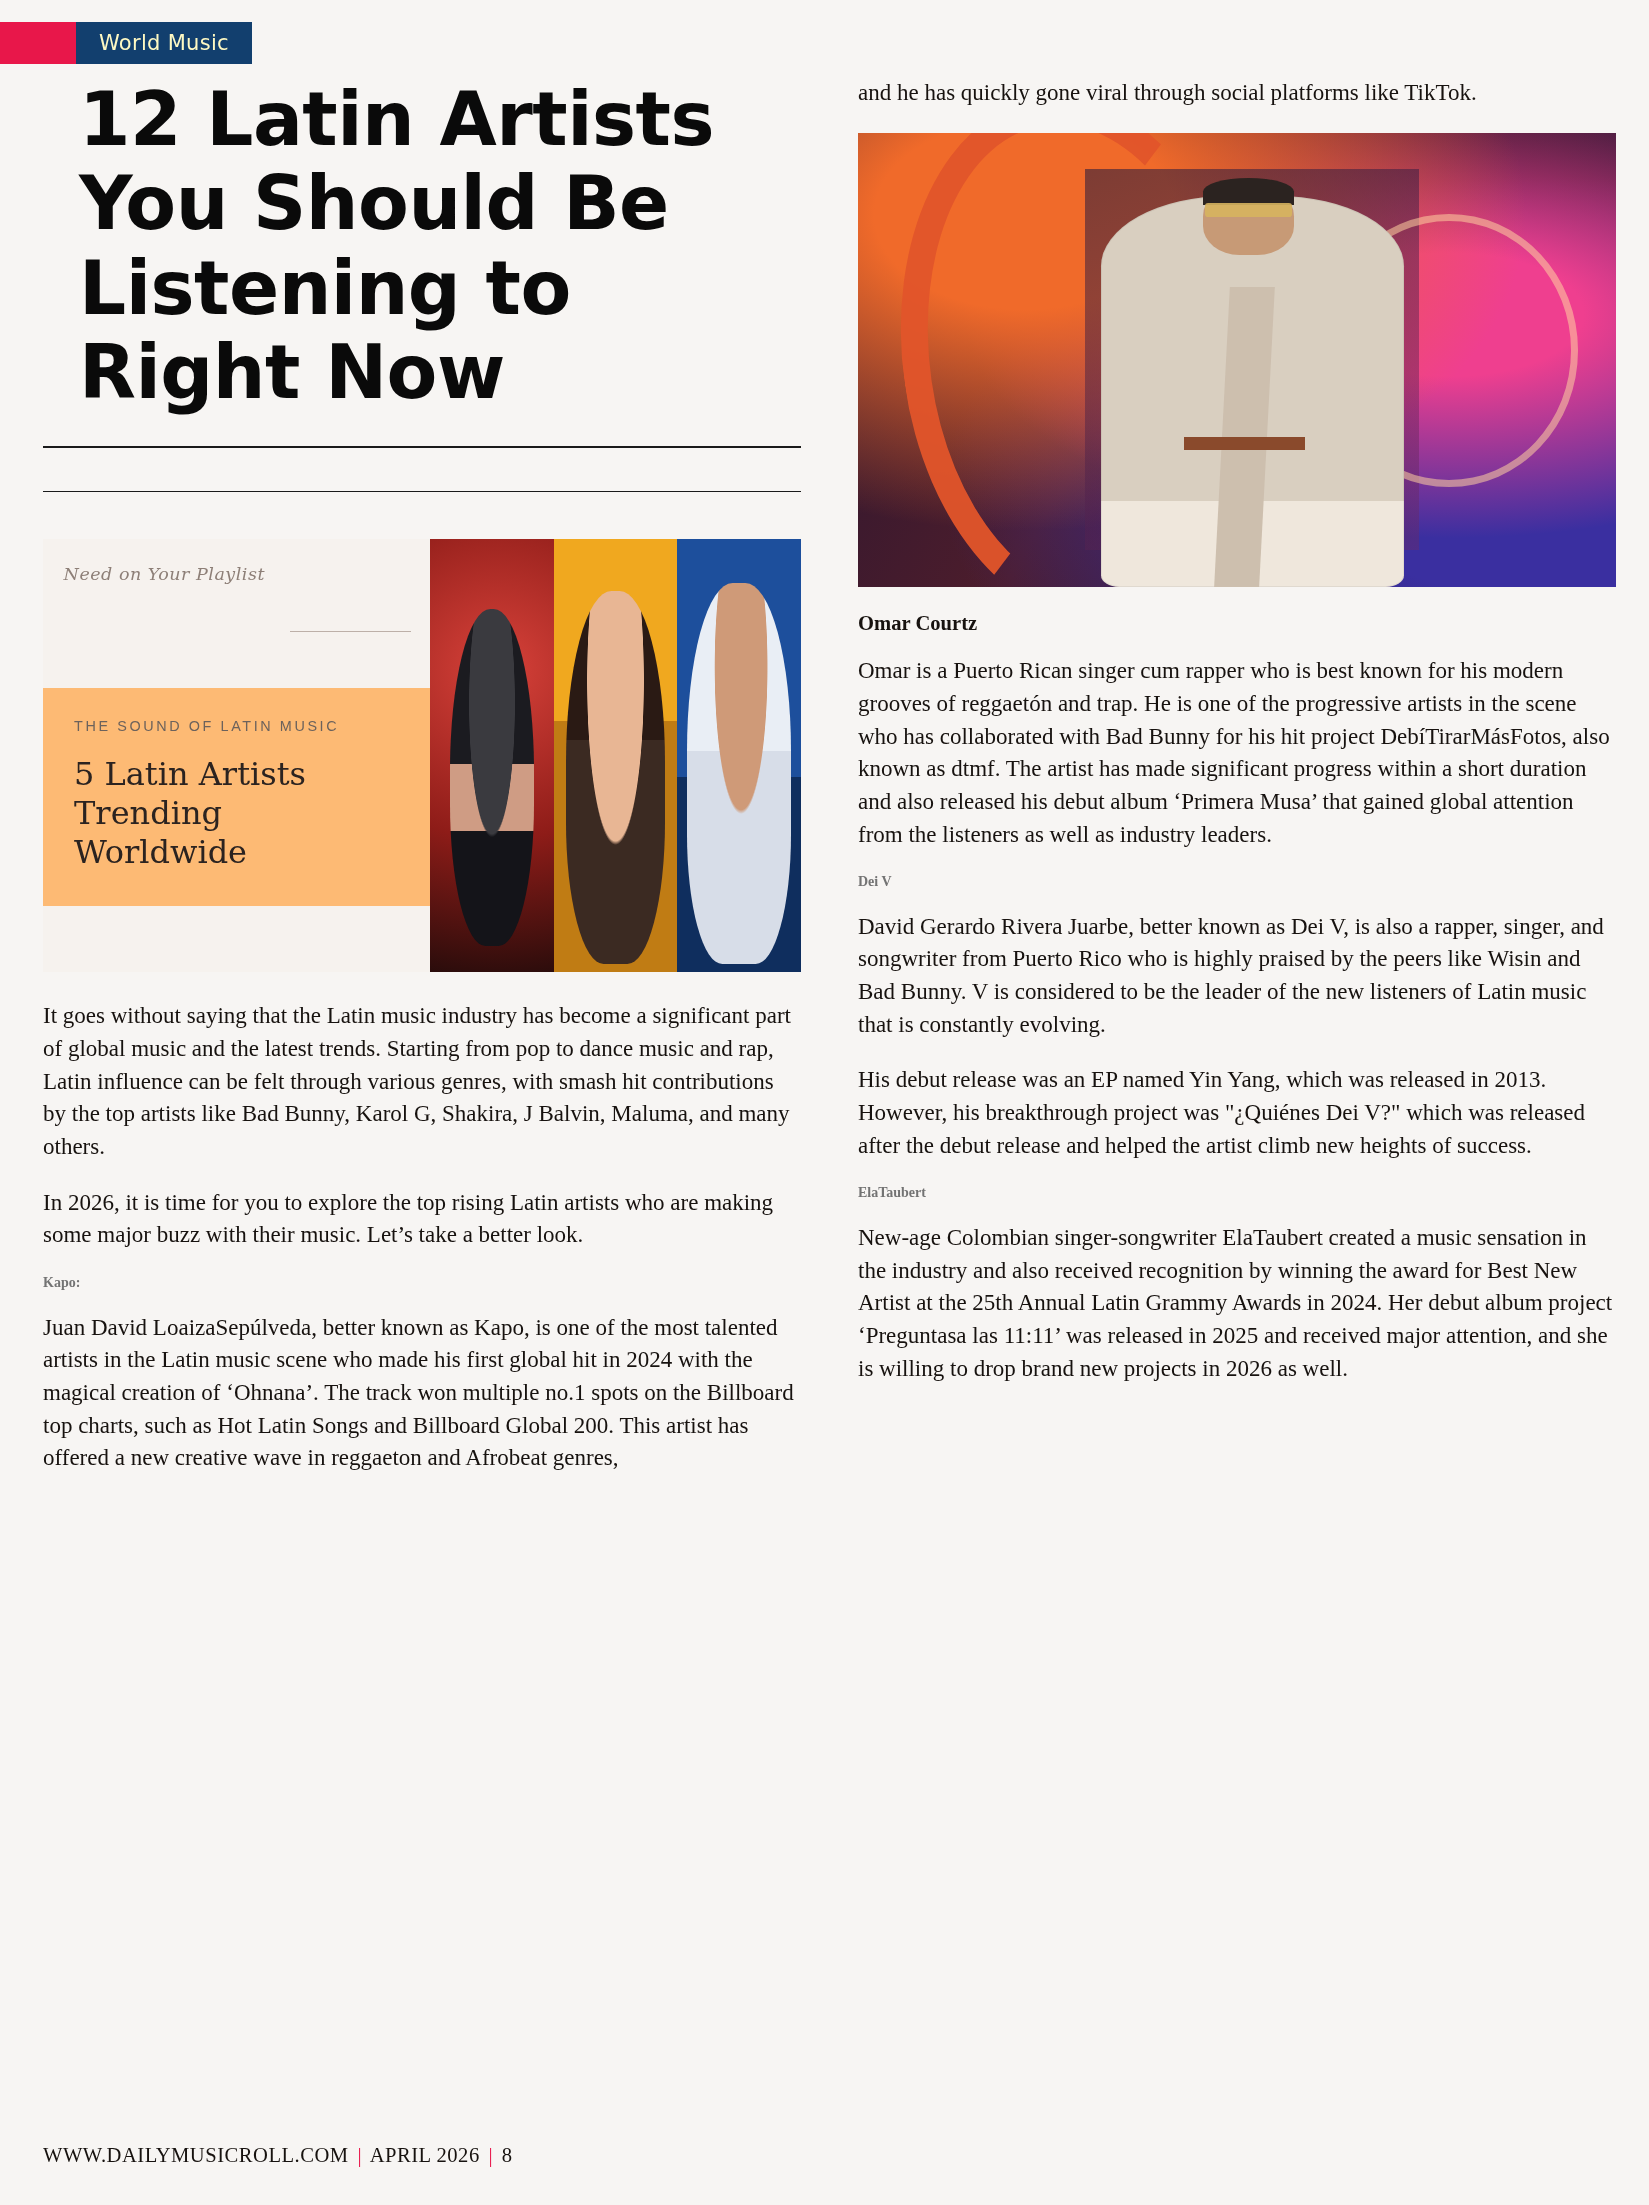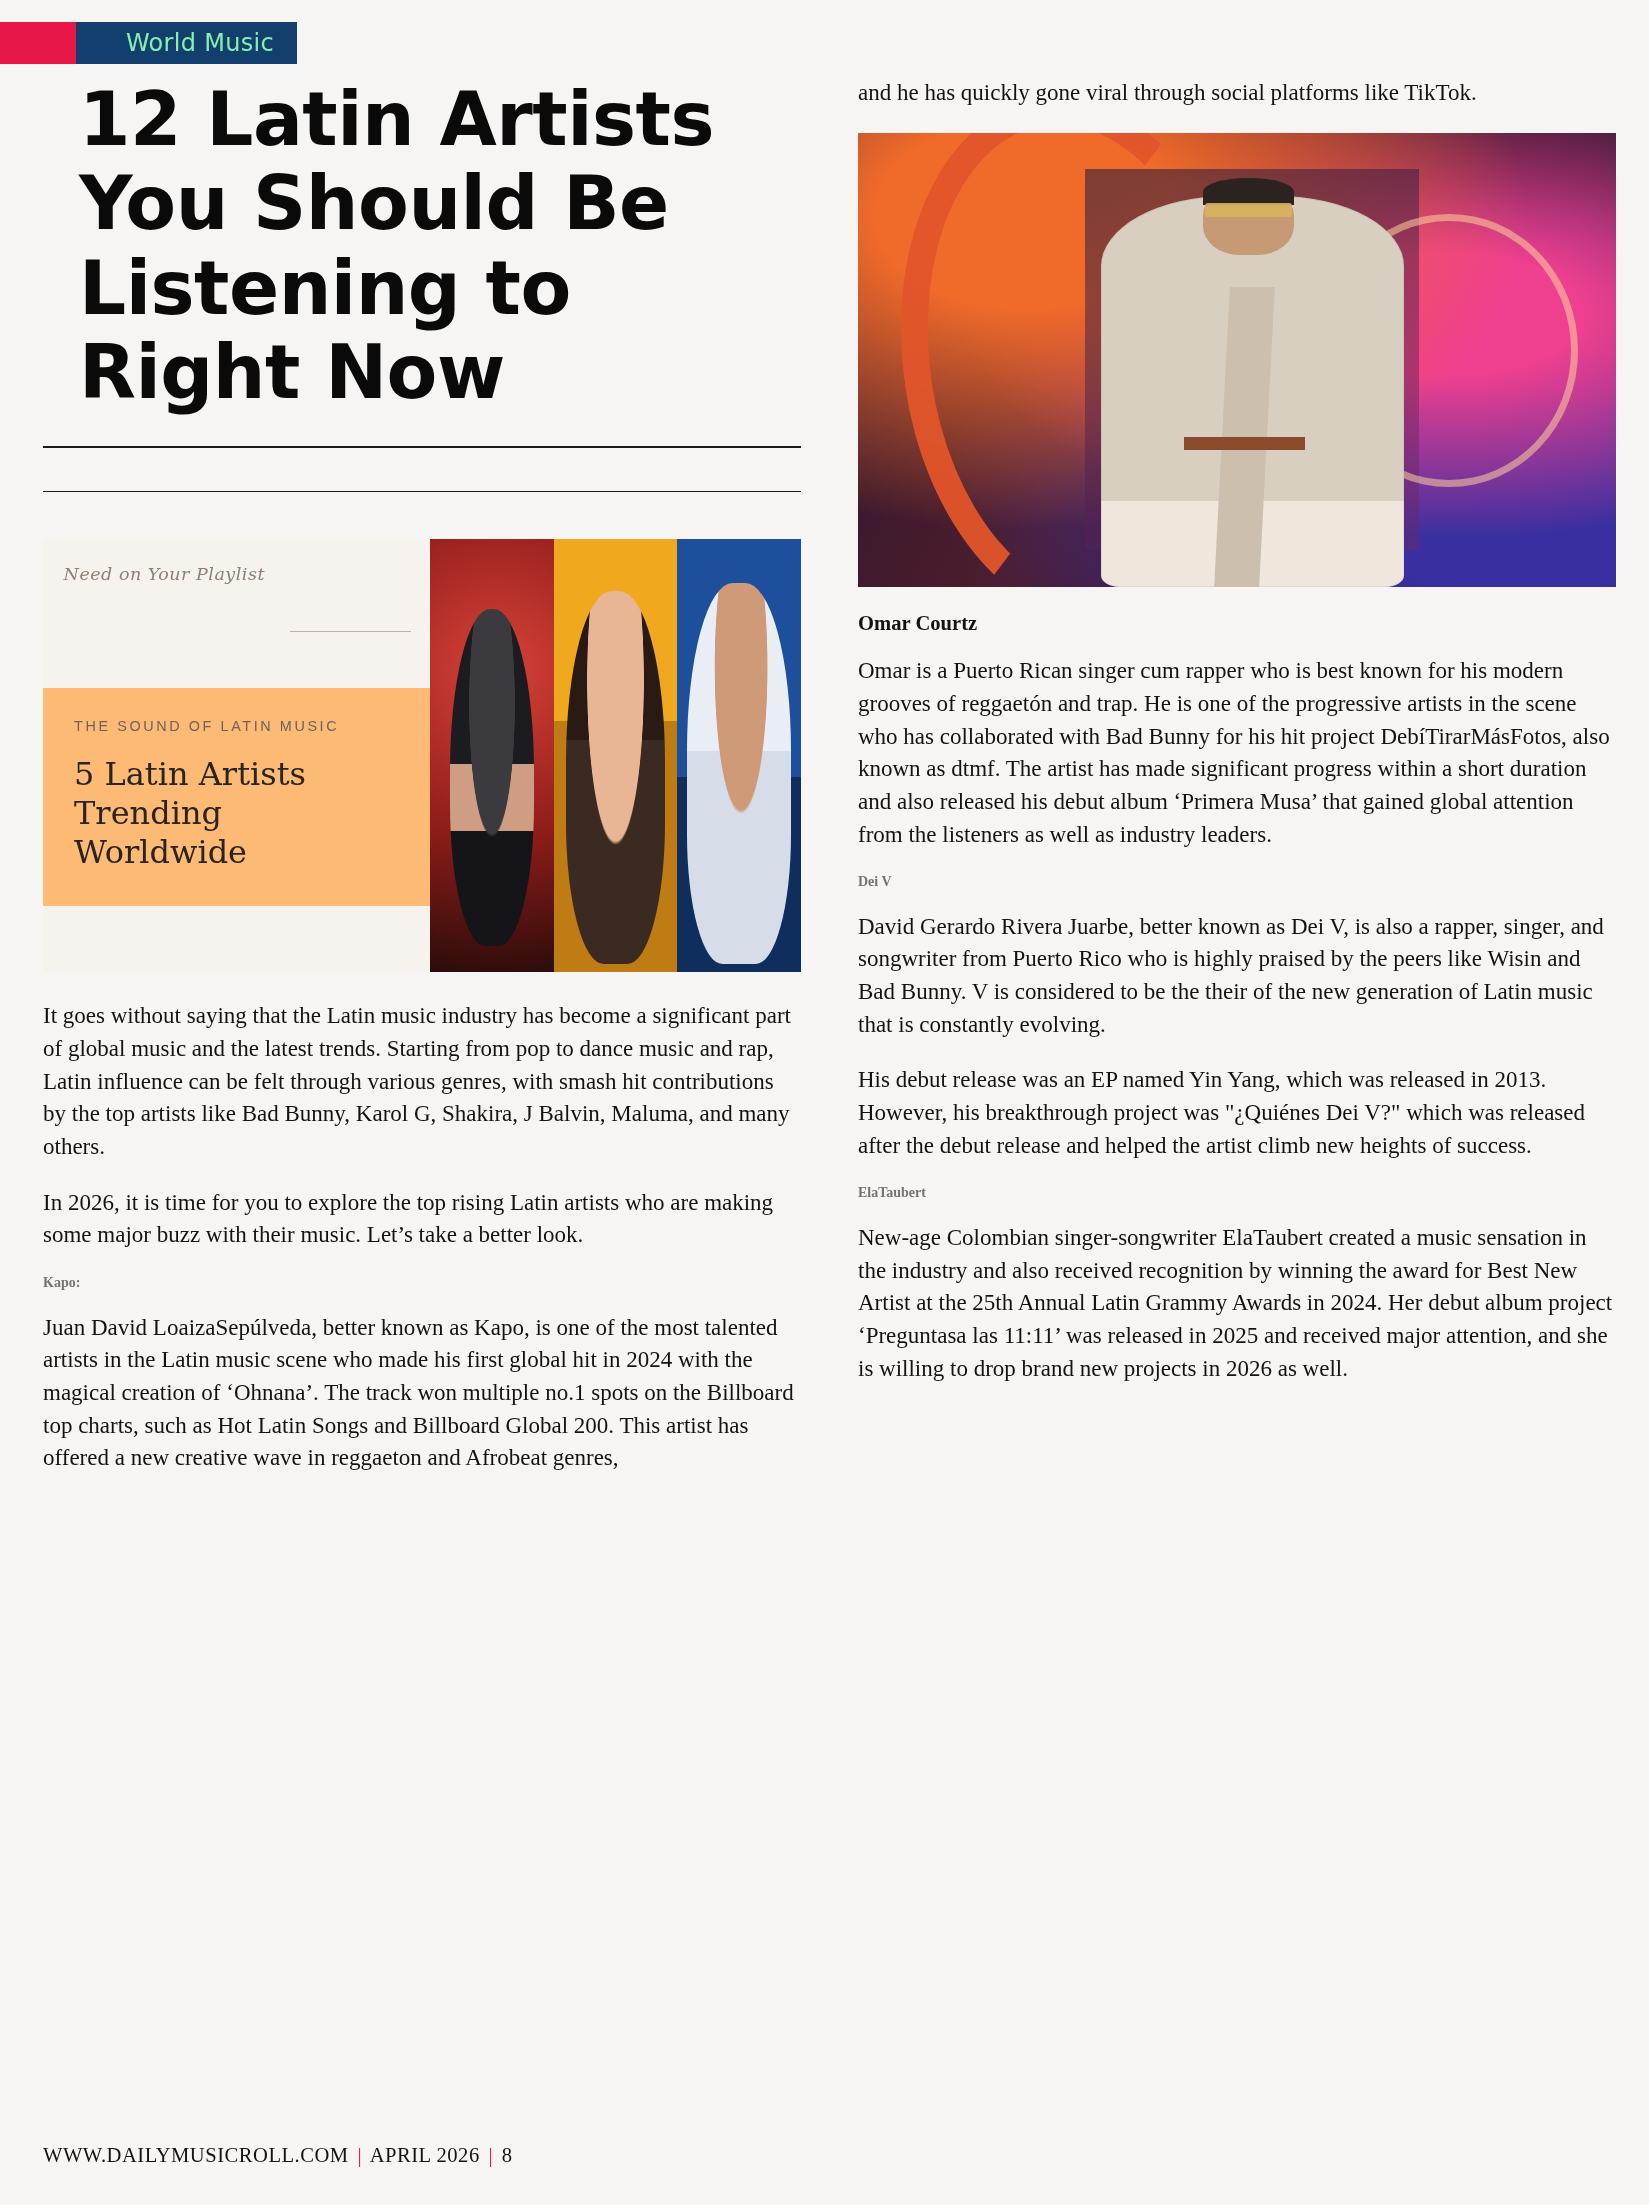--- a/index.html
+++ b/index.html
@@ -27,24 +27,23 @@
     background: #e8174a;
   }
   .cat-blue {
     background: #123f6e;
     display: flex;
     align-items: center;
     padding: 0 23px;
   }
   .cat-blue-label {
     font-family: "DejaVu Sans", sans-serif;
-    color: #86efac;
-    font-size: 24px;
+    color: #fef9c3;
+    font-size: 21px;
     letter-spacing: 0.3px;
-    margin-left: 27px;
   }
 
   
   .page {
     position: absolute;
     inset: 0;
   }
   .col-left {
     position: absolute;
     left: 43px;
@@ -393,21 +392,21 @@
       <div class="belt"></div>
       <div class="head"></div>
       <div class="hair"></div>
       <div class="glasses"></div>
     </div>
 
     <h3 class="caption-sub">Omar Courtz</h3>
     <p class="body">Omar is a Puerto Rican singer cum rapper who is best known for his modern grooves of reggaetón and trap. He is one of the progressive artists in the scene who has collaborated with Bad Bunny for his hit project DebíTirarMásFotos, also known as dtmf. The artist has made significant progress within a short duration and also released his debut album ‘Primera Musa’ that gained global attention from the listeners as well as industry leaders.</p>
 
     <h3 class="subhead">Dei V</h3>
-    <p class="body">David Gerardo Rivera Juarbe, better known as Dei V, is also a rapper, singer, and songwriter from Puerto Rico who is highly praised by the peers like Wisin and Bad Bunny. V is considered to be the their of the new generation of Latin music that is constantly evolving.</p>
+    <p class="body">David Gerardo Rivera Juarbe, better known as Dei V, is also a rapper, singer, and songwriter from Puerto Rico who is highly praised by the peers like Wisin and Bad Bunny. V is considered to be the leader of the new listeners of Latin music that is constantly evolving.</p>
     <p class="body">His debut release was an EP named Yin Yang, which was released in 2013. However, his breakthrough project was "¿Quiénes Dei V?" which was released after the debut release and helped the artist climb new heights of success.</p>
 
     <h3 class="subhead">ElaTaubert</h3>
     <p class="body">New-age Colombian singer-songwriter ElaTaubert created a music sensation in the industry and also received recognition by winning the award for Best New Artist at the 25th Annual Latin Grammy Awards in 2024. Her debut album project ‘Preguntasa las 11:11’ was released in 2025 and received major attention, and she is willing to drop brand new projects in 2026 as well.</p>
   </div>
 
   <div class="footer">
     <span>WWW.DAILYMUSICROLL.COM</span>
     <span class="sep">|</span>
     <span>APRIL 2026</span>

